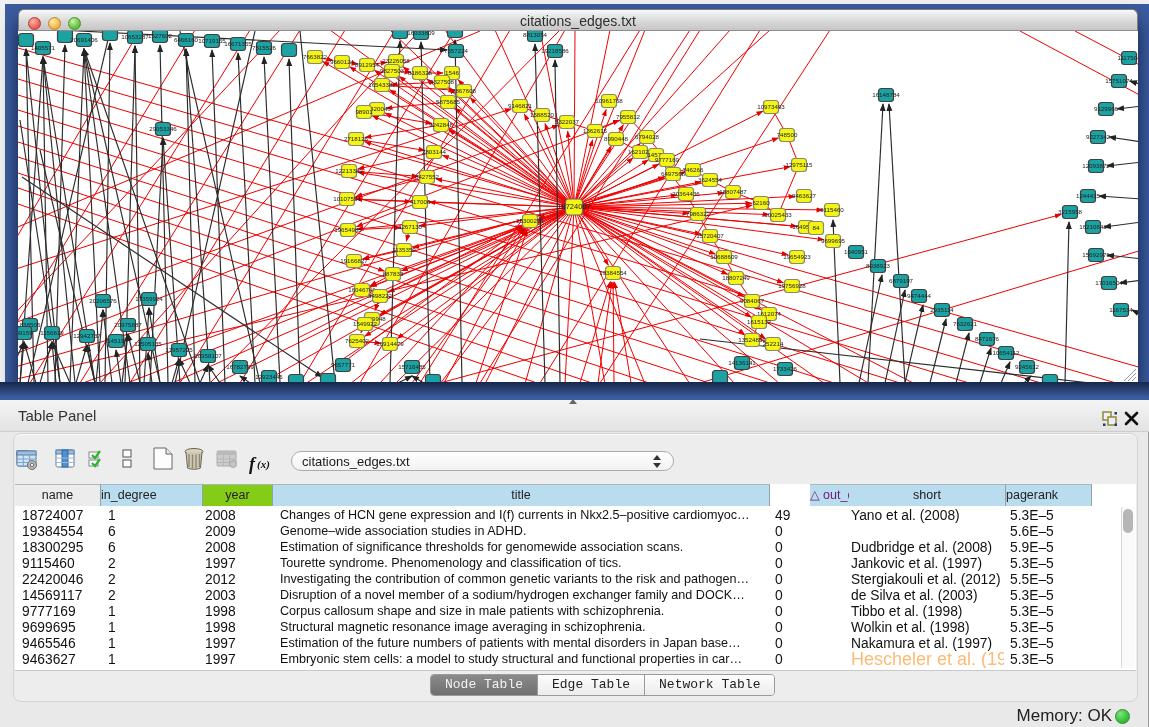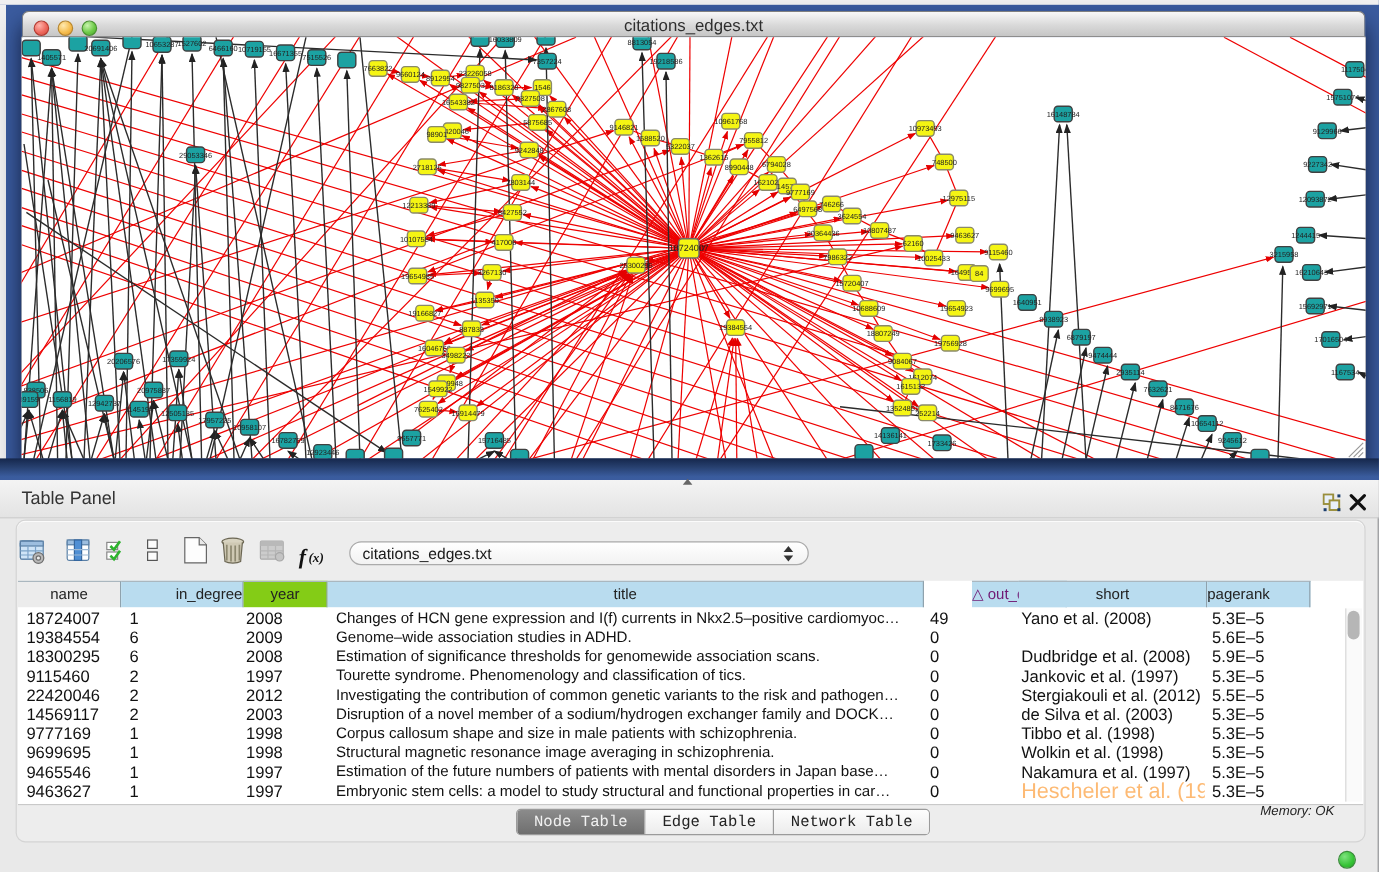--- a/index.html
+++ b/index.html
@@ -13,21 +13,21 @@
 #tpbar{position:absolute;left:0;top:0;width:1149px;height:31px;background:linear-gradient(#f4f4f4,#e3e3e3);border-bottom:1px solid #cdcdcd;}
 #tpbar span{position:absolute;left:18px;top:0;line-height:32px;font-size:15px;color:#333;}
 #inner{position:absolute;left:13px;top:33px;width:1123px;height:267px;background:#ededed;border:1px solid #d4d4d4;border-radius:8px;box-shadow:inset 0 1px 0 #fbfbfb;}
 #dropdown{position:absolute;left:291px;top:451px;width:383px;height:20px;border:1px solid #ababab;border-radius:10px;background:linear-gradient(#ffffff,#f2f2f2);box-sizing:border-box;}
 #dropdown .t{position:absolute;left:10px;top:0;font-size:13px;color:#1a1a1a;line-height:19px;}
 #tablewrap{position:absolute;left:15px;top:484px;width:1121px;height:186px;background:#fff;border-bottom:1px solid #c9c9c9;}
 #tabs{position:absolute;left:430px;top:674px;height:20px;display:flex;border:1px solid #9b9b9b;border-radius:4px;overflow:hidden;background:#fff;}
 .tab{font-size:13px;line-height:19px;padding:0 14px;color:#222;background:linear-gradient(#fdfdfd,#ececec);border-right:1px solid #9b9b9b;font-family:Liberation Mono, monospace;}
 .tab.sel{background:linear-gradient(#8b8b8b,#6f6f6f);color:#f2f2f2;}
 .tab:last-child{border-right:none;}
-#mem{position:absolute;right:37px;top:669px;font-size:11px;color:#222;line-height:14px;font-style:italic;}
+#mem{position:absolute;right:37px;top:709px;font-size:17px;color:#222;line-height:14px;}
 #memdot{position:absolute;left:1115px;top:709px;width:13px;height:13px;border-radius:50%;background:radial-gradient(circle at 35% 30%,#7fe37f,#35c335 60%,#27a127);border:1px solid #3a8a3a;}
 </style></head>
 <body>
 <div id="topbar"></div>
 <div id="leftstrip"></div>
 <div id="win">
   <div id="content"></div>
   <div id="titlebar">
     <div class="light" style="left:9px;background:radial-gradient(circle at 35% 30%,#ffb3ab,#ee6a5f 55%,#d3473a);border:0.5px solid #b33a30;"></div>
     <div class="light" style="left:29px;background:radial-gradient(circle at 35% 30%,#ffe9b0,#f6be51 55%,#df9b27);border:0.5px solid #b7862d;"></div>
@@ -708,21 +708,21 @@
   </svg>
 <div id="dropdown">
     <span class="t">citations_edges.txt</span>
   <svg width="10" height="14" style="position:absolute;right:11px;top:3px">
     <path d="M5 0 L9 5 L1 5 z" fill="#333"></path>
       <path d="M5 13 L9 8 L1 8 z" fill="#333"></path>
   </svg>
 </div>
 <div id="tablewrap"></div>
 <div style="position:absolute;left:15px;top:484px;width:86px;height:22px;background:#ececec;border-right:1px solid #8fa2ad;border-top:1px solid #aab7bf;box-sizing:border-box;text-align:center;font-size:12.5px;color:#222;line-height:21px;overflow:hidden">name</div>
-<div style="position:absolute;left:101px;top:484px;width:102px;height:22px;background:#b9dcef;border-right:1px solid #8fa2ad;border-top:1px solid #aab7bf;box-sizing:border-box;text-align:right;font-size:12.5px;color:#222;line-height:21px;overflow:hidden">in_degree</div>
+<div style="position:absolute;left:101px;top:484px;width:102px;height:22px;background:#b9dcef;border-right:1px solid #8fa2ad;border-top:1px solid #aab7bf;box-sizing:border-box;text-align:left;font-size:12.5px;color:#222;line-height:21px;overflow:hidden">in_degree</div>
 <div style="position:absolute;left:203px;top:484px;width:70px;height:22px;background:#84cc16;border-right:1px solid #8fa2ad;border-top:1px solid #aab7bf;box-sizing:border-box;text-align:center;font-size:12.5px;color:#222;line-height:21px;overflow:hidden">year</div>
 <div style="position:absolute;left:273px;top:484px;width:497px;height:22px;background:#b9dcef;border-right:1px solid #8fa2ad;border-top:1px solid #aab7bf;box-sizing:border-box;text-align:center;font-size:12.5px;color:#222;line-height:21px;overflow:hidden">title</div>
 <div style="position:absolute;left:810px;top:484px;width:79px;height:22px;background:#b9dcef;border-right:1px solid #8fa2ad;border-top:1px solid #aab7bf;box-sizing:border-box;font-size:12.5px;color:#701a75;line-height:21px;overflow:hidden">△ out_de…</div>
 <div style="position:absolute;left:849px;top:484px;width:157px;height:22px;background:#b9dcef;border-right:1px solid #8fa2ad;border-top:1px solid #aab7bf;box-sizing:border-box;text-align:center;font-size:12.5px;color:#222;line-height:21px;overflow:hidden">short</div>
 <div style="position:absolute;left:1006px;top:484px;width:86px;height:22px;background:#b9dcef;border-right:1px solid #8fa2ad;border-top:1px solid #aab7bf;box-sizing:border-box;text-align:left;font-size:12.5px;color:#222;line-height:21px;overflow:hidden">pagerank</div>
 <div style="position:absolute;left:22px;top:507px;width:77px;height:17px;line-height:17px;font-size:13.8px;color:#111;white-space:nowrap;overflow:hidden">18724007</div>
 <div style="position:absolute;left:108px;top:507px;width:93px;height:17px;line-height:17px;font-size:13.8px;color:#111;white-space:nowrap;overflow:hidden">1</div>
 <div style="position:absolute;left:205px;top:507px;width:66px;height:17px;line-height:17px;font-size:13.8px;color:#111;white-space:nowrap;overflow:hidden">2008</div>
 <div style="position:absolute;left:280px;top:507px;width:488px;height:17px;line-height:17px;font-size:12.6px;color:#111;white-space:nowrap;overflow:hidden">Changes of HCN gene expression and I(f) currents in Nkx2.5–positive cardiomyoc…</div>
 <div style="position:absolute;left:775px;top:507px;width:72px;height:17px;line-height:17px;font-size:13.8px;color:#111;white-space:nowrap;overflow:hidden">49</div>

